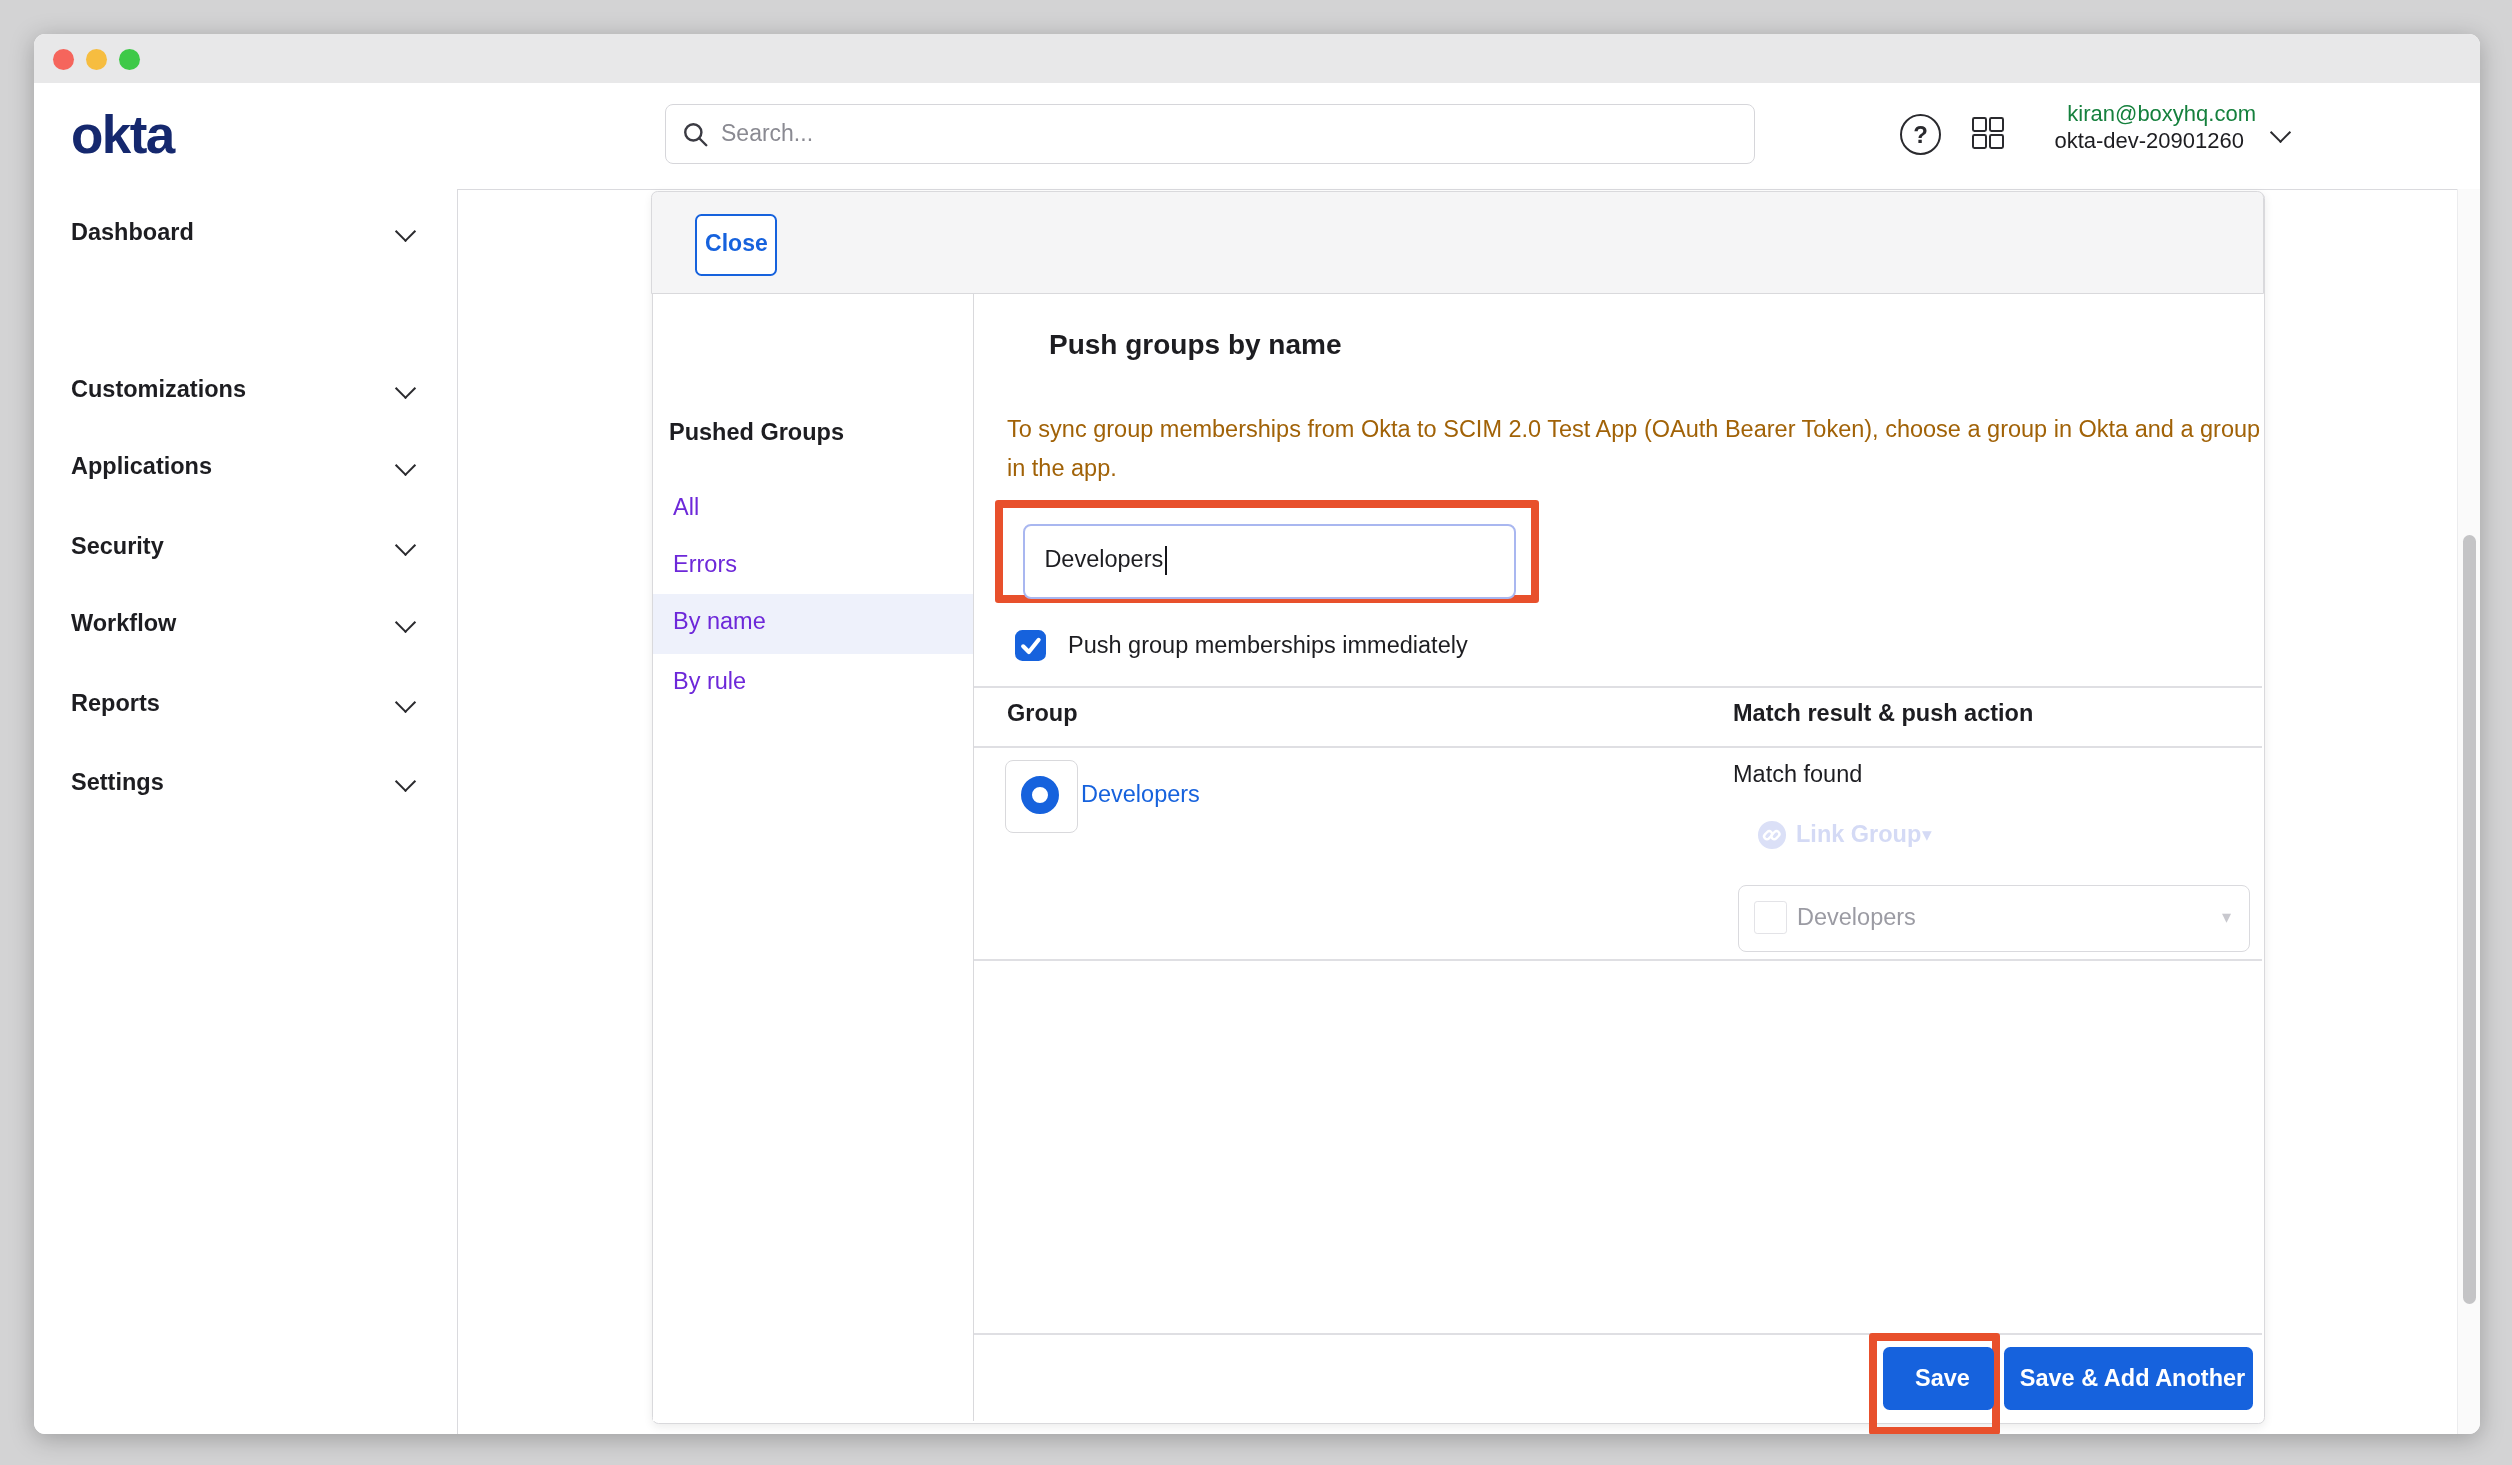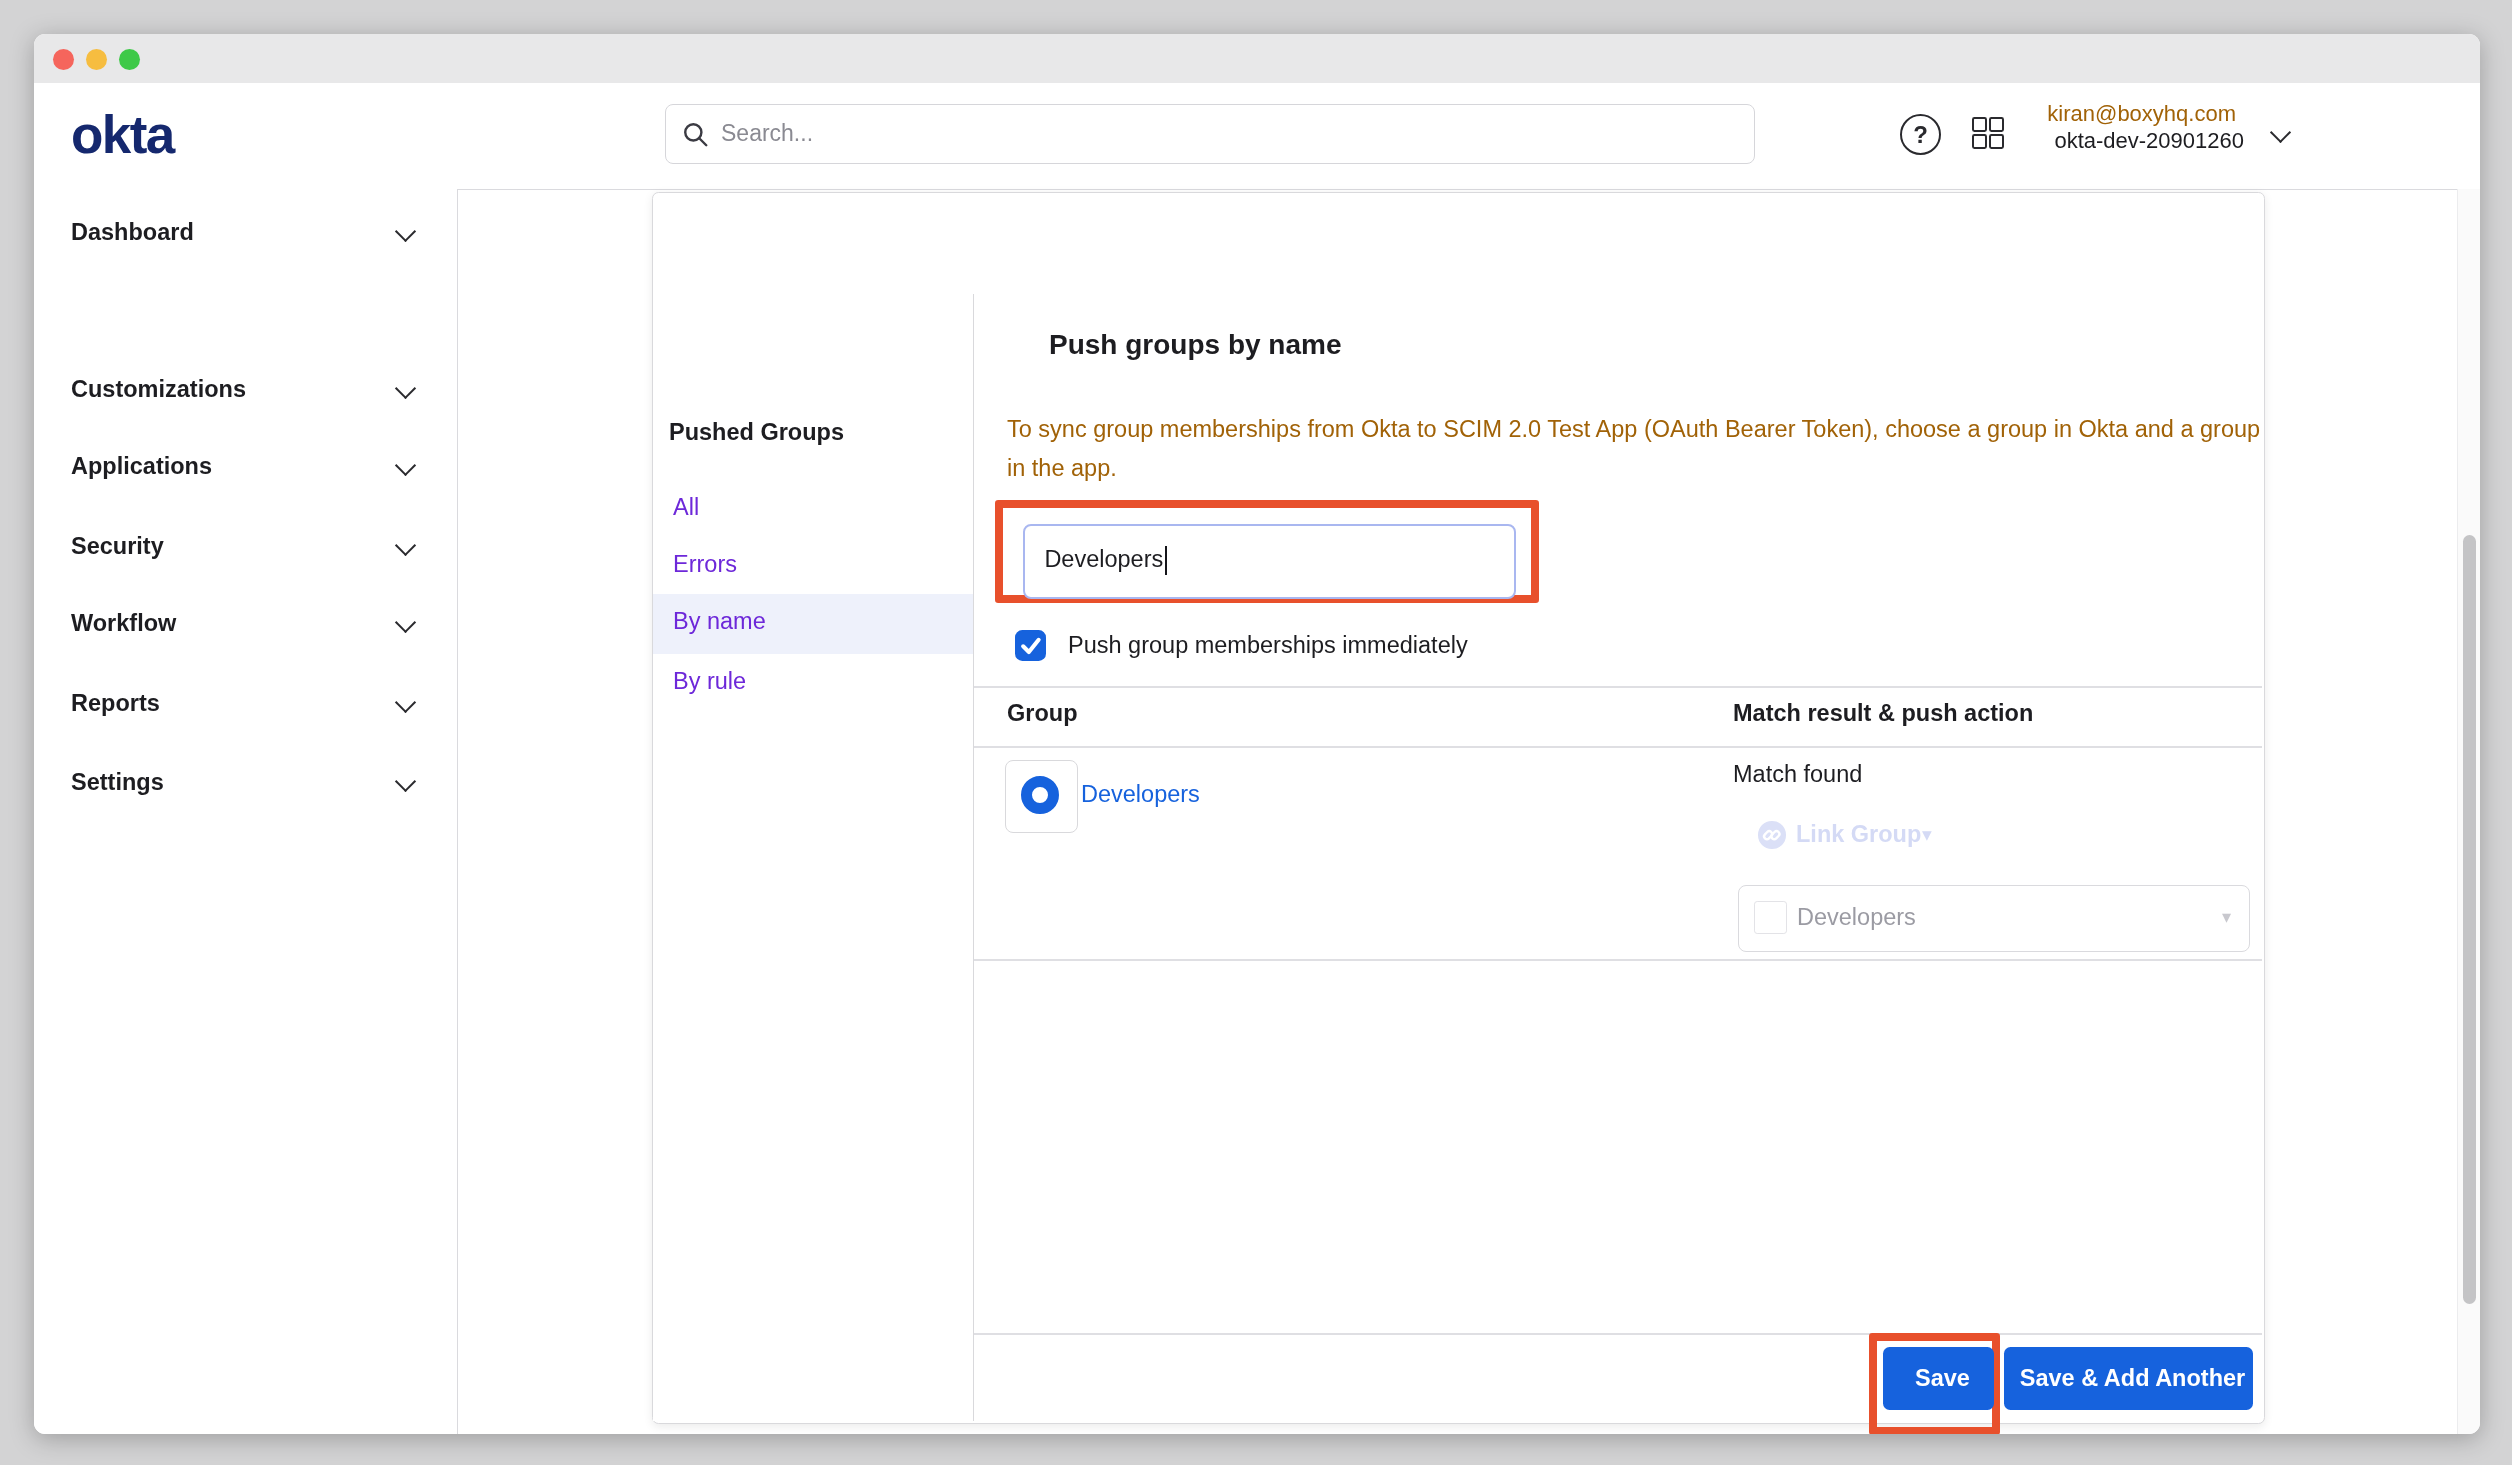--- a/index.html
+++ b/index.html
@@ -19,21 +19,21 @@
   .appheader{left:0;top:49px;width:2446px;height:106px;background:#fff;border-bottom:1.6px solid #dadade;}
   .logo{left:37px;top:21px;font-size:53px;font-weight:700;letter-spacing:-1.6px;color:#15286e;}
   .search{left:631px;top:21px;width:1088px;height:58px;border:1.6px solid #d6d6da;border-radius:8px;background:#fff;}
   .search input{position:absolute;left:53px;top:0;width:1012px;height:55px;border:none;outline:none;
     font-family:"Liberation Sans",sans-serif;font-size:23px;color:#1d1d21;background:transparent;}
   .search input::placeholder{color:#8a8a92;}
   .help{left:1866px;top:31px;width:37px;height:37px;border:2.4px solid #2a2a2e;border-radius:50%;
     text-align:center;line-height:37px;font-size:24px;font-weight:700;color:#2a2a2e;}
   .gridicon{left:1938px;top:34px;width:32px;height:32px;}
   .gridicon div{position:absolute;width:11.3px;height:11.3px;border:2.4px solid #2a2a2e;border-radius:2.4px;}
-  .acct-email{right:244px;top:18px;font-size:22px;color:#a16207;text-align:right;width:421px;}
+  .acct-email{right:224px;top:18px;font-size:22px;color:#15803d;text-align:right;width:421px;}
   .acct-org{right:236px;top:45px;font-size:22px;color:#1d1d21;text-align:right;width:421px;}
   .chev{width:13px;height:13px;border-right:2.4px solid #2a2a2e;border-bottom:2.4px solid #2a2a2e;transform:rotate(45deg);}
   
   .sidebar{left:0;top:155px;width:423px;height:1246px;background:#fff;border-right:1.6px solid #dadade;}
   .s-item{left:0;width:423px;height:49px;cursor:pointer;}
   .s-item .lbl{position:absolute;left:37px;top:11.3px;font-size:23.5px;font-weight:700;color:#1d1d21;}
   .s-item .chev{position:absolute;left:364px;top:16px;border-color:#2a2a2e;}
   
   .scrolltrack{left:2423px;top:155px;width:23px;height:1246px;background:#fafafa;border-left:1.6px solid #ececee;}
   .scrollthumb{left:4.9px;top:346px;width:13px;height:769px;background:#c4c4c6;border-radius:6.5px;}
@@ -142,20 +142,23 @@
         <span class="chev"></span>
       </div>
   </div>
 
   <div class="abs scrolltrack">
     <div class="abs scrollthumb"></div>
   </div>
 
   <div class="abs panel">
 
+    <div class="abs panel-head">
+      <div class="abs close-btn">Close</div>
+    </div>
 
     <div class="abs pg-nav">
       <div class="abs pg-hl"></div>
       <div class="abs pg-title">Pushed Groups</div>
       <div class="abs pg-item" style="top:189px">
         <span class="lbl">All</span>
         </div>
       <div class="abs pg-item" style="top:246px">
         <span class="lbl">Errors</span>
         </div>

